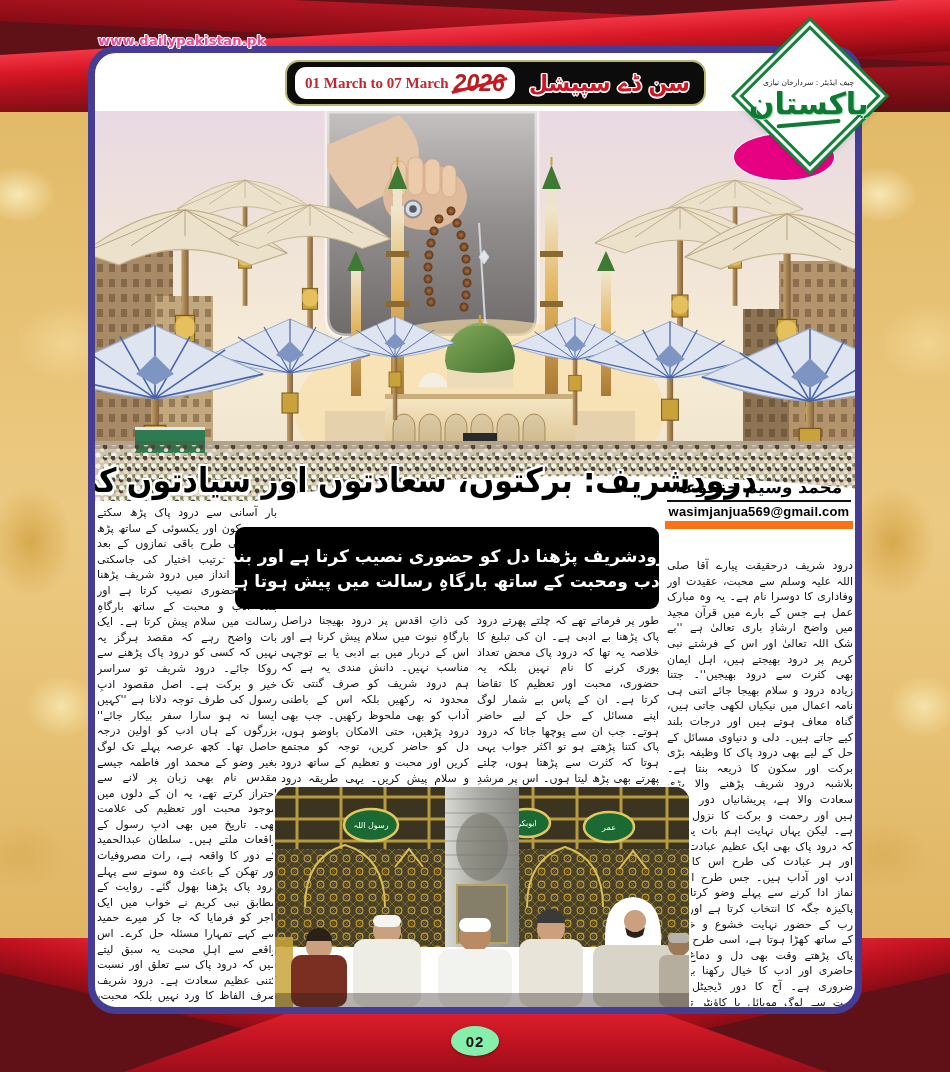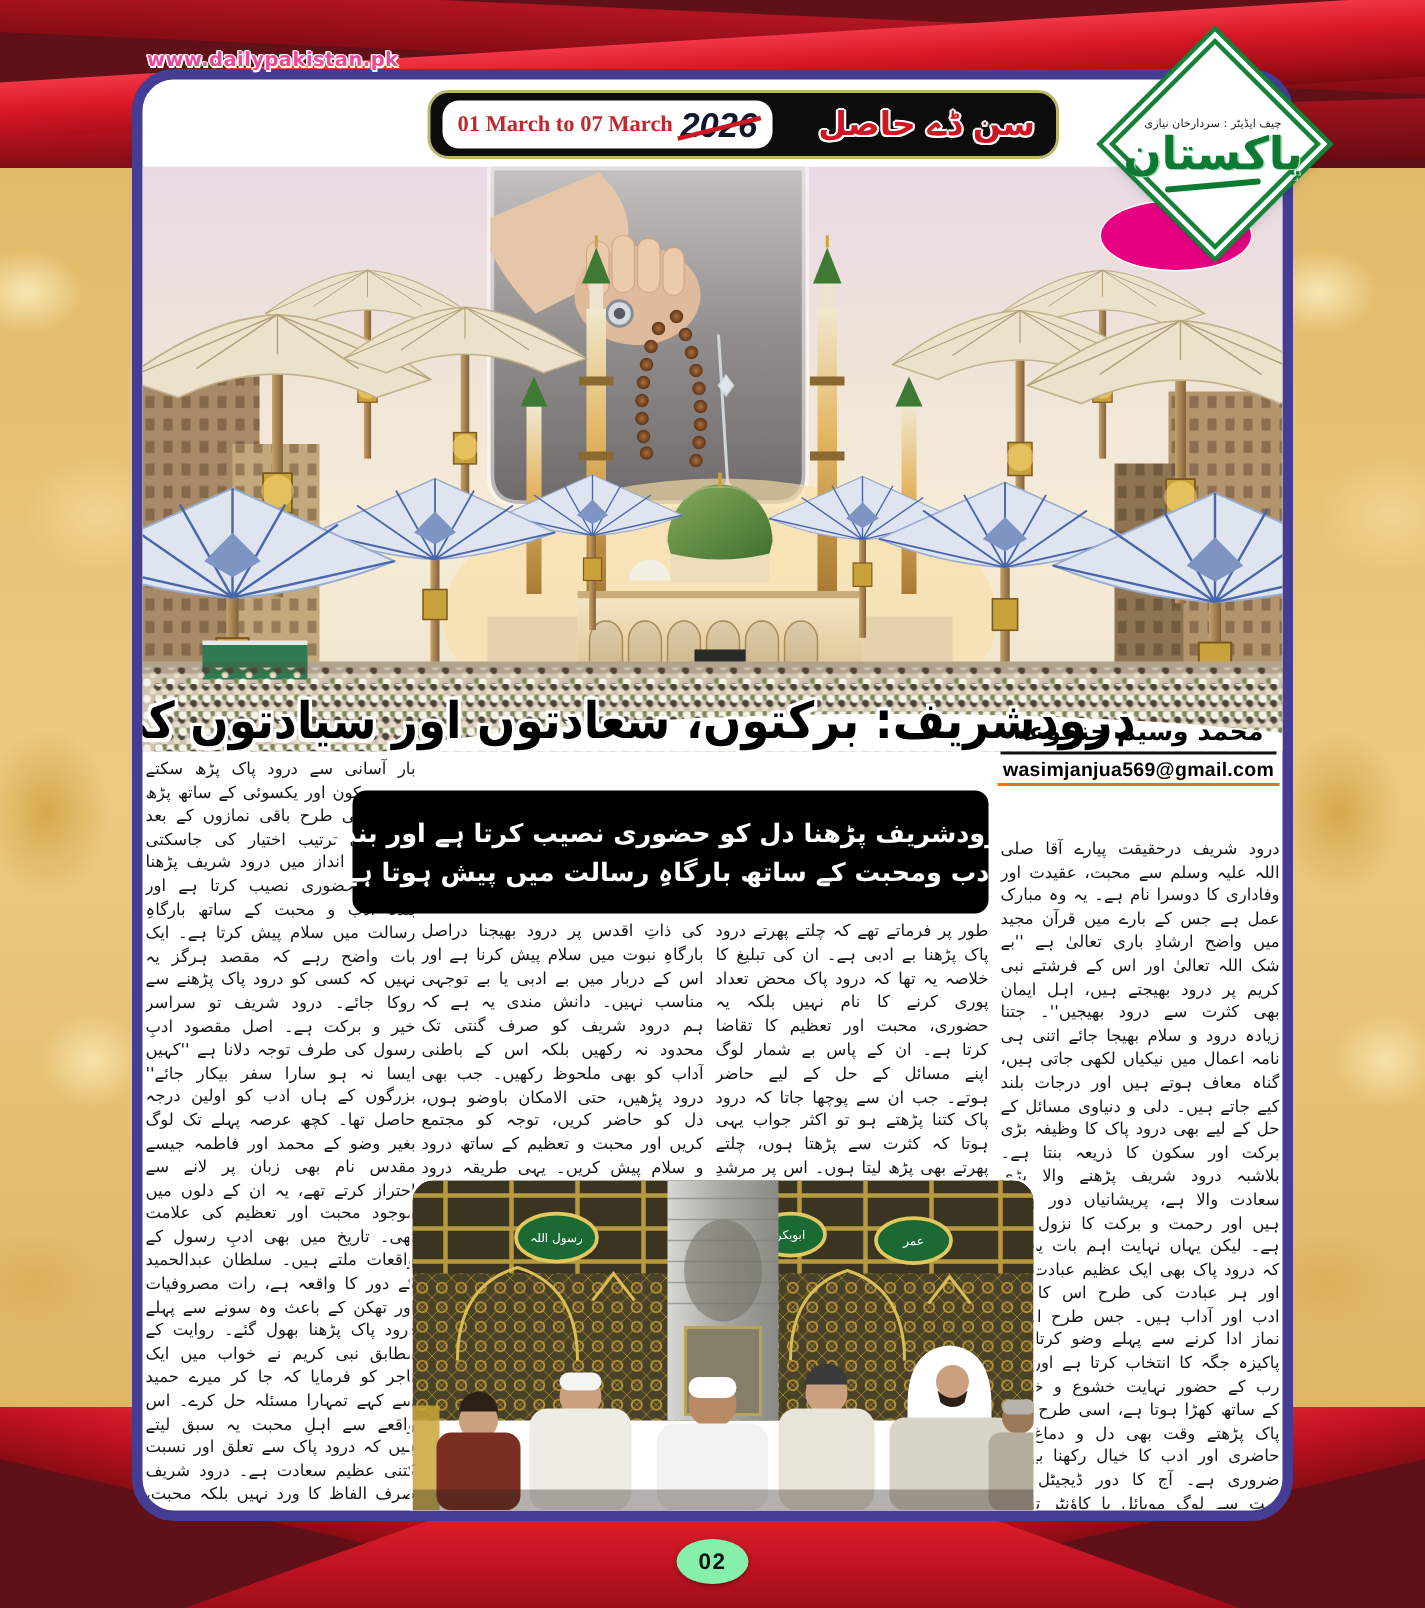--- a/index.html
+++ b/index.html
@@ -44,21 +44,21 @@
   .site-url { position:absolute; left:98px; top:33px; z-index:40;
     font-size:13px; font-weight:bold; color:#ec4899; letter-spacing:.3px;
     text-shadow:-1px 0 #fff,1px 0 #fff,0 -1px #fff,0 1px #fff,1px 1px #fff,-1px -1px #fff; }
 
   
   .banner { position:absolute; left:190px; top:7px; width:421px; height:46px;
     background:#0c0c0c; border:2px solid #b9b86a; border-radius:14px;
     display:flex; align-items:center; justify-content:space-between; padding:0 14px 0 8px; z-index:20; }
   .date-pill { background:#fff; border-radius:11px; height:32px; display:flex; align-items:center; padding:0 10px; gap:5px; }
   .date-range { font-family:"Liberation Serif", serif; font-weight:bold; font-size:15px; color:#c1272d; white-space:nowrap; }
-  .year { position:relative; font-size:23px; font-weight:bold; font-style:italic; color:#0f172a;
+  .year { position:relative; font-size:23px; font-weight:bold; font-style:italic; color:#b91c1c;
     font-family:"Liberation Sans", sans-serif; }
   .year::after { content:""; position:absolute; left:-6%; top:54%; width:112%; height:3px;
     background:#d11523; transform:rotate(-14deg); }
   .banner-title { direction:rtl; font-size:22px; font-weight:bold; color:#d11523; white-space:nowrap;
     text-shadow:-1.5px 0 #fff,1.5px 0 #fff,0 -1.5px #fff,0 1.5px #fff,-1px -1px #fff,1px 1px #fff,-1px 1px #fff,1px -1px #fff; }
 
   
   .diamond { position:absolute; left:760px; top:46px; width:100px; height:100px;
     transform:rotate(45deg); background:#fff; border:3px solid #15813a;
     box-shadow:0 0 0 3px #fff, 0 0 0 6px #15813a, 2px 2px 10px rgba(0,0,0,.45); z-index:30; }
@@ -76,21 +76,21 @@
 
   
   .headline { position:absolute; left:58px; top:410px; width:604px; z-index:12;
     direction:rtl; text-align:center; font-size:30px; font-weight:bold; color:#000; white-space:nowrap;
     transform:scaleY(1.12);
     text-shadow:-2px 0 #fff,2px 0 #fff,0 -2px #fff,0 2px #fff,-2px -2px #fff,2px 2px #fff,-2px 2px #fff,2px -2px #fff,0 0 4px #fff; }
   .author-block { position:absolute; left:570px; top:424px; width:188px; text-align:center; z-index:12; }
   .author-name { direction:rtl; font-size:17px; font-weight:bold; color:#000; transform:skewX(-4deg); }
   .author-rule { height:2px; background:#111; margin:3px 2px 0 2px; }
   .author-email { font-family:"Liberation Sans", sans-serif; font-size:13px; font-weight:bold; color:#000;
-    padding:2px 0; border-bottom:2px solid #f97316; letter-spacing:.2px; }
+    padding:2px 0; border-bottom:8px solid #f97316; letter-spacing:.2px; }
 
   
   .subhead-box { position:absolute; left:140px; top:474px; width:424px; height:82px;
     background:#000; border-radius:9px; z-index:12; color:#fff; direction:rtl;
     display:flex; flex-direction:column; align-items:center; justify-content:center; gap:5px; }
   .subhead-box div { font-size:17px; font-weight:bold; white-space:nowrap; }
 
   
   .ucol { position:absolute; direction:rtl; text-align:justify; color:#141414;
     font-size:11px; line-height:15.6px; overflow:hidden; word-spacing:1px; z-index:11; }
@@ -314,21 +314,21 @@
     </g>
 
     <ellipse cx="500" cy="415" rx="392" ry="50" fill="#ffffff"></ellipse>
   </svg>
 
   <div class="banner">
     <div class="date-pill">
       <span class="date-range">01 March to 07 March</span>
       <span class="year">2026</span>
     </div>
-    <div class="banner-title">سن ڈے حاصل</div>
+    <div class="banner-title">سن ڈے سپیشل</div>
   </div>
 
   <div class="headline">درودشریف: برکتوں، سعادتوں اور سیادتوں کی مہکاریں</div>
   <div class="author-block">
     <div class="author-name">محمد وسیم جنجوعہ</div>
     <div class="author-rule"></div>
     <div class="author-email">wasimjanjua569@gmail.com</div>
   </div>
 
   <div class="subhead-box">

